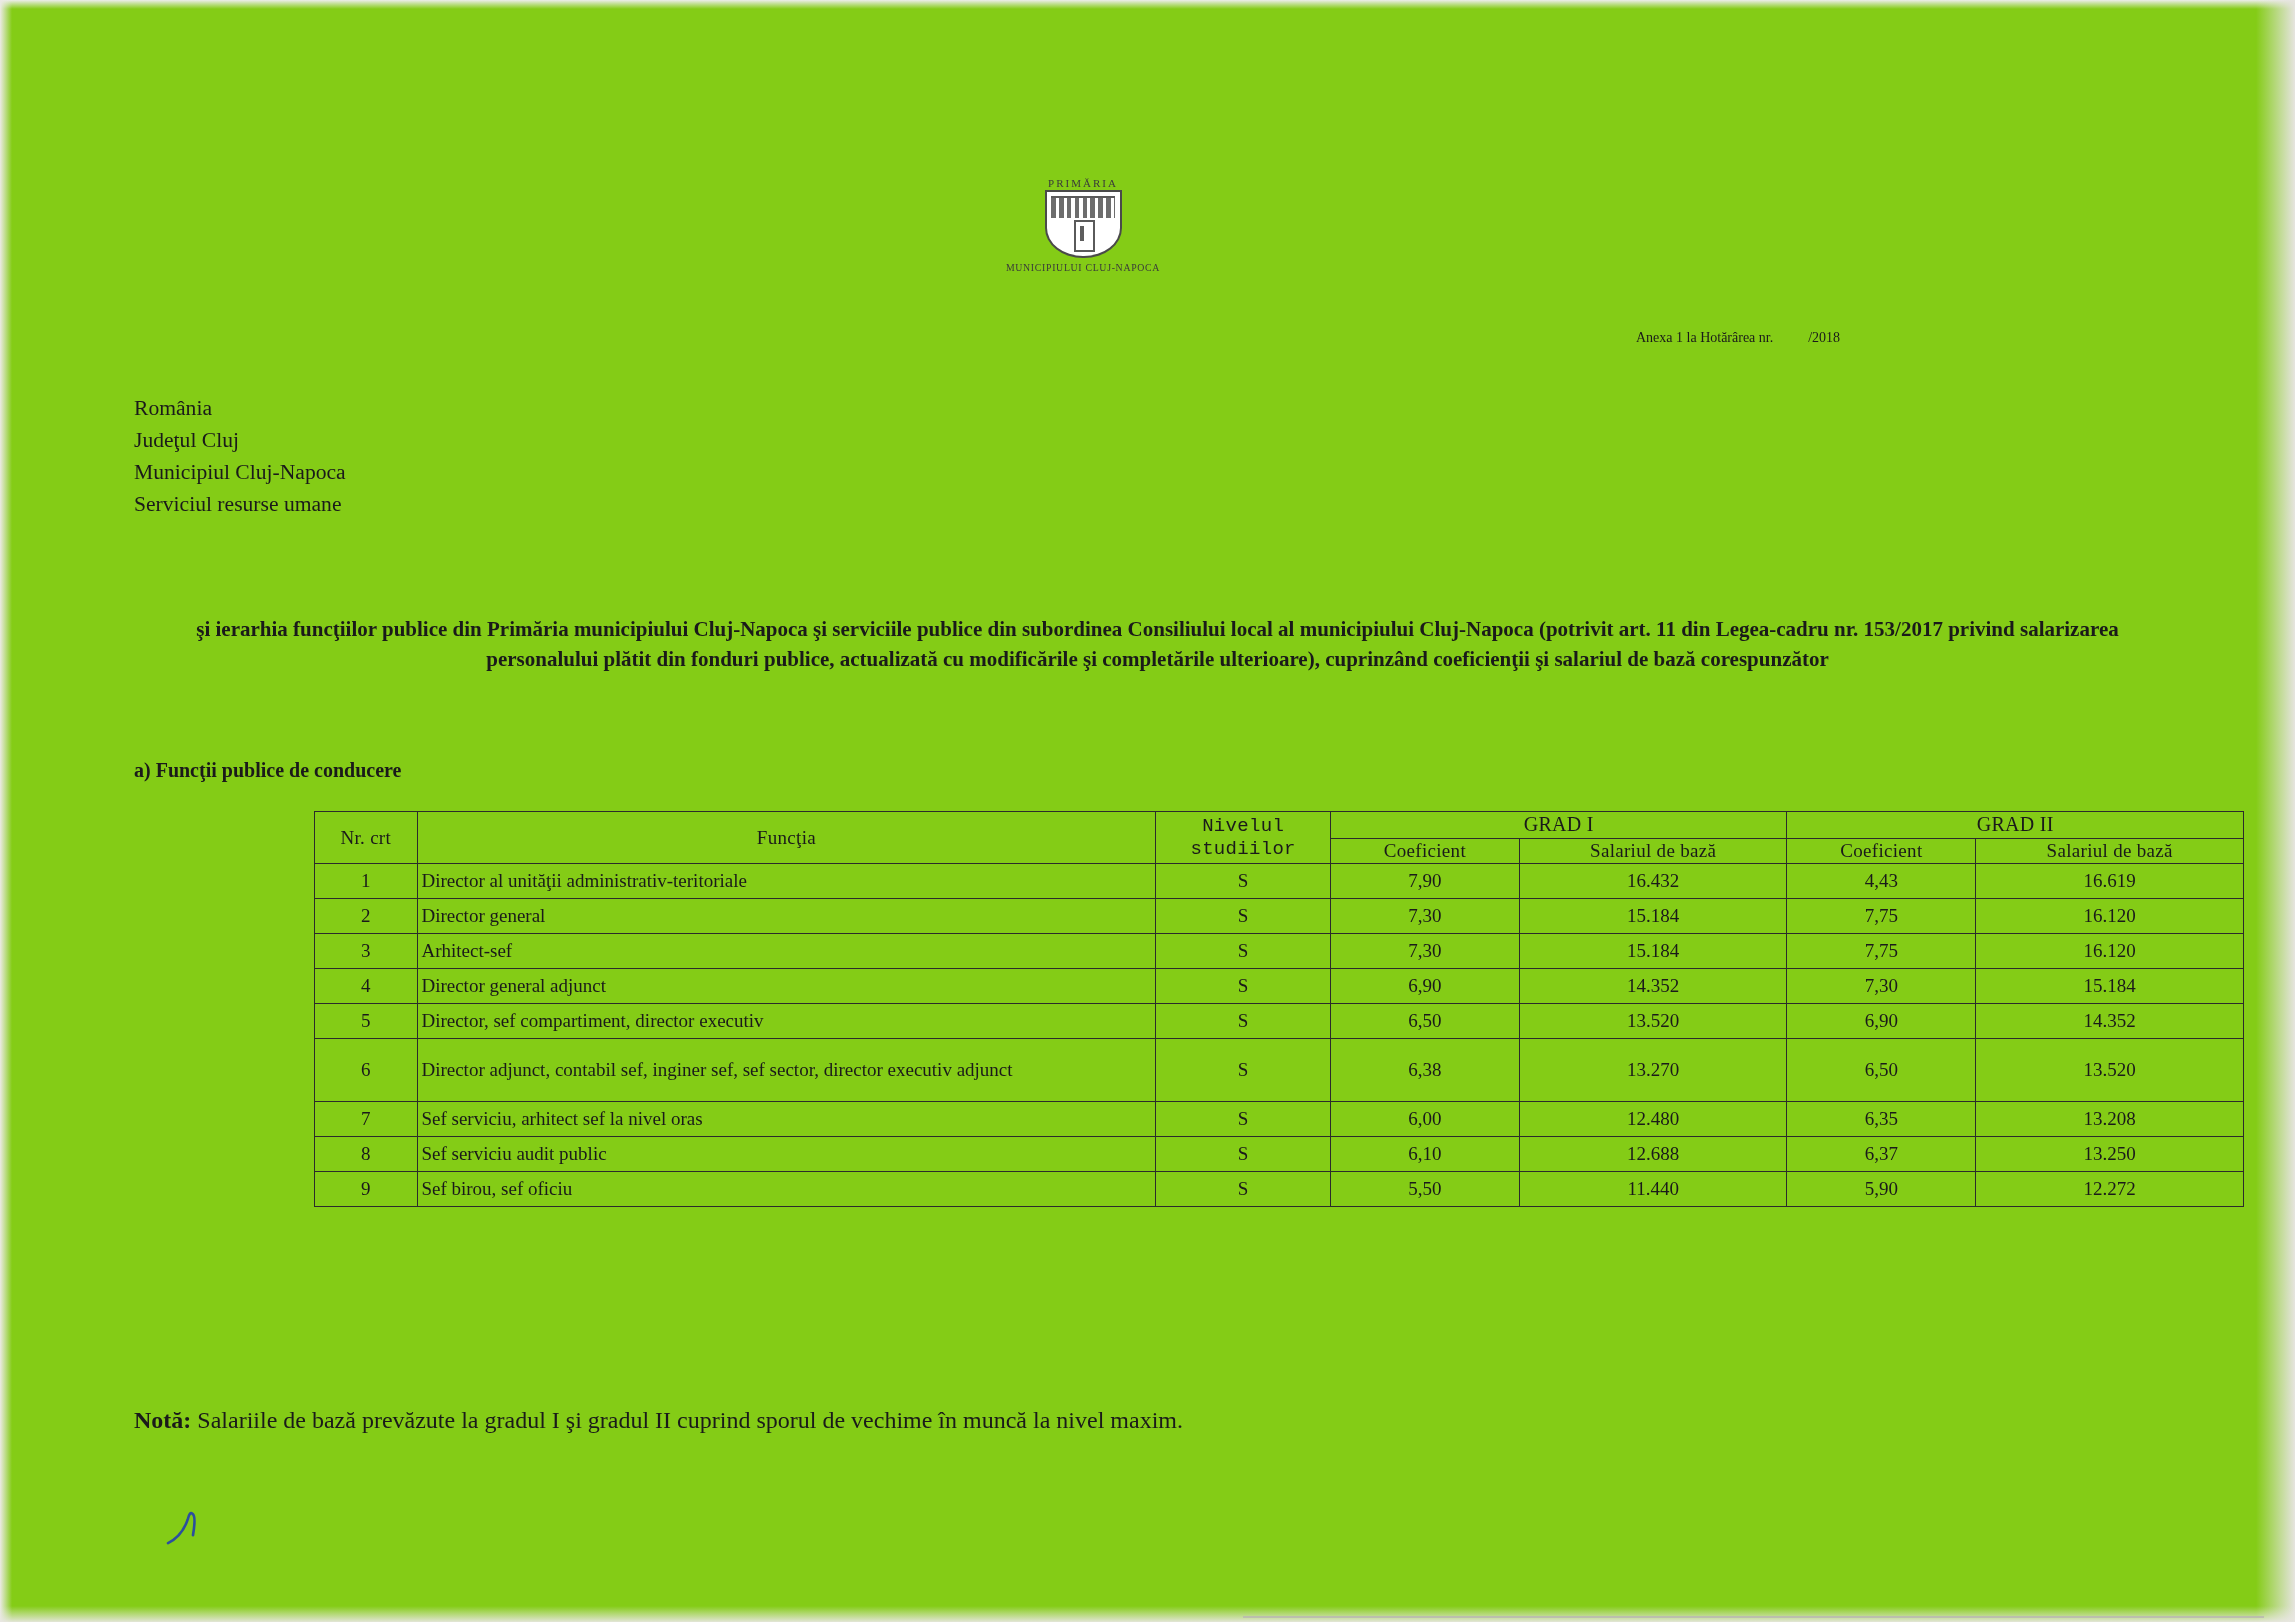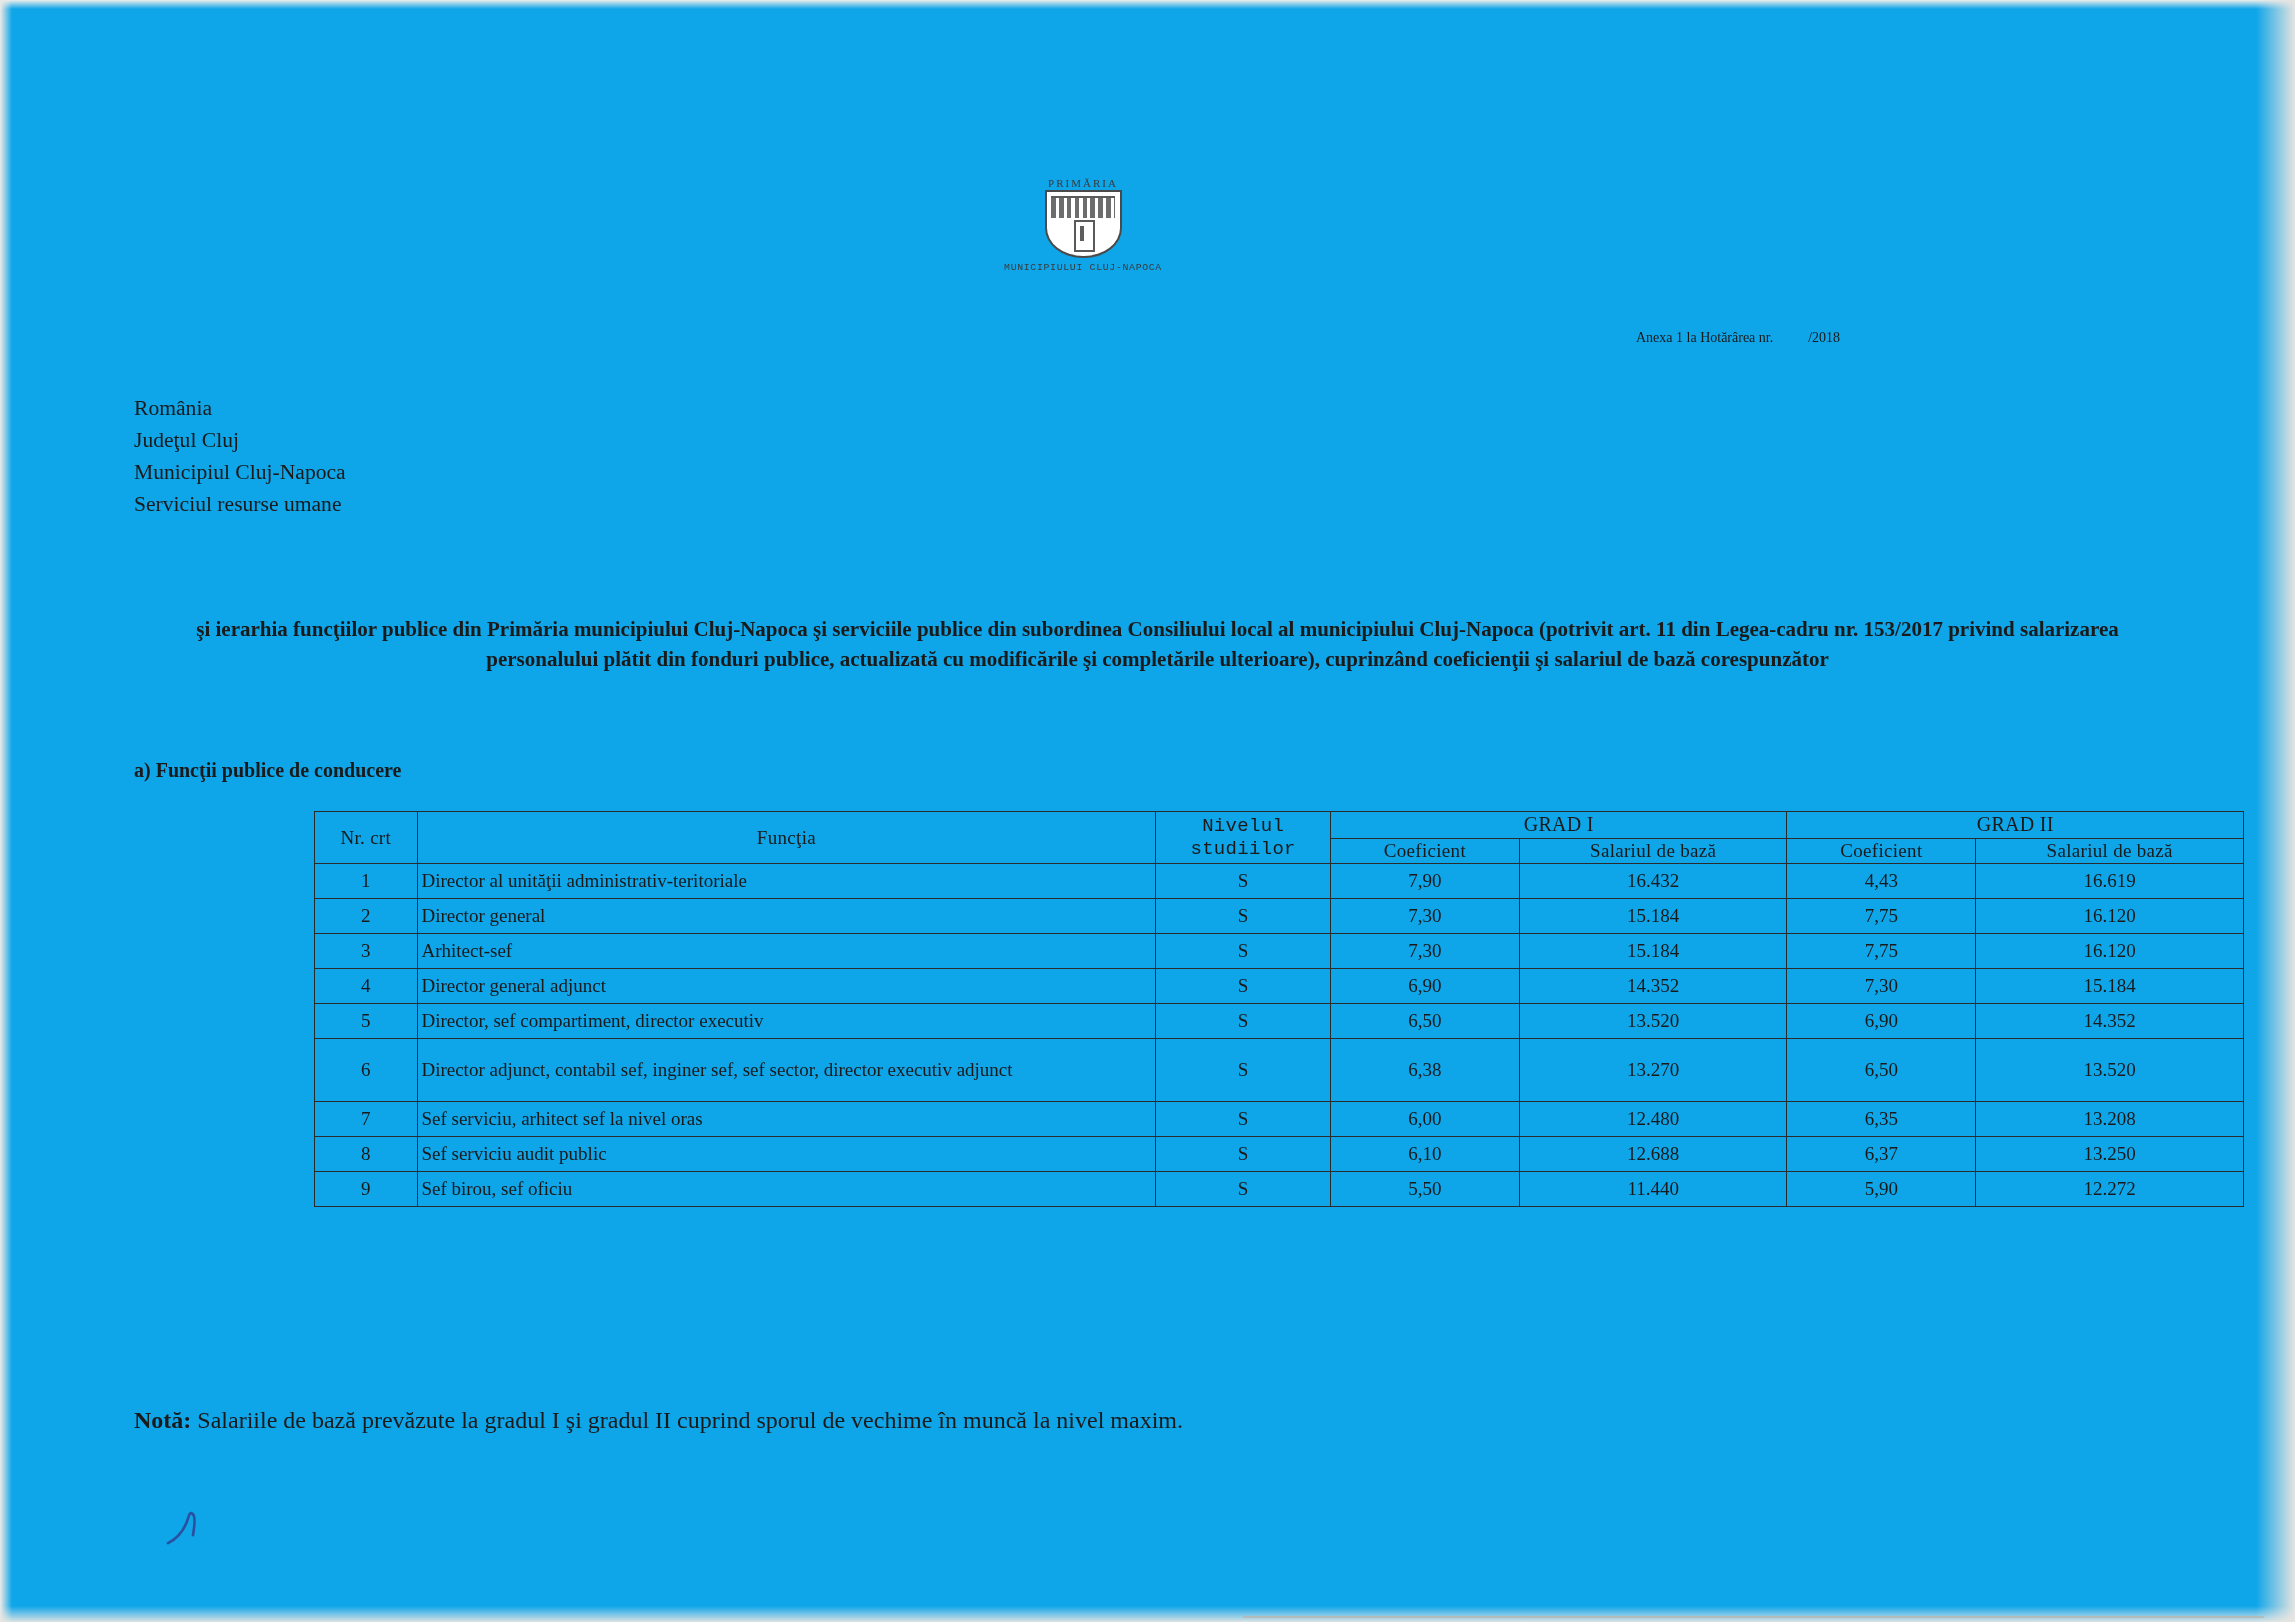--- a/index.html
+++ b/index.html
@@ -11,21 +11,21 @@
     width: 2295px;
     height: 1623px;
     font-family: "Liberation Serif", serif;
     color: #1a1a1a;
     position: relative;
     overflow: hidden;
   }
   .page {
     position: absolute;
     inset: 0;
-    background: #0ea5e9;
+    background: #84cc16;
     padding-left: 30px;
   }
   
   .scan-edge-top {
     position: absolute;
     top: 0; left: 0; right: 0;
     height: 9.2px;
     background: linear-gradient(to bottom, #ededea, rgba(255,255,255,0));
   }
   .scan-edge-left {
@@ -112,21 +112,20 @@
     top: 3.9px;
     width: 3.9px;
     height: 14.4px;
     background: #5d5d5d;
   }
   .crest-bottom-label {
     font-size: 9.8px;
     letter-spacing: 0.7px;
     color: #3a3a3a;
     margin-top: 3.3px;
-    font-family: Liberation Mono, monospace;
   }
 
   
   .anexa {
     position: absolute;
     left: 1636px;
     top: 330px;
     font-size: 14px;
     white-space: pre;
   }

